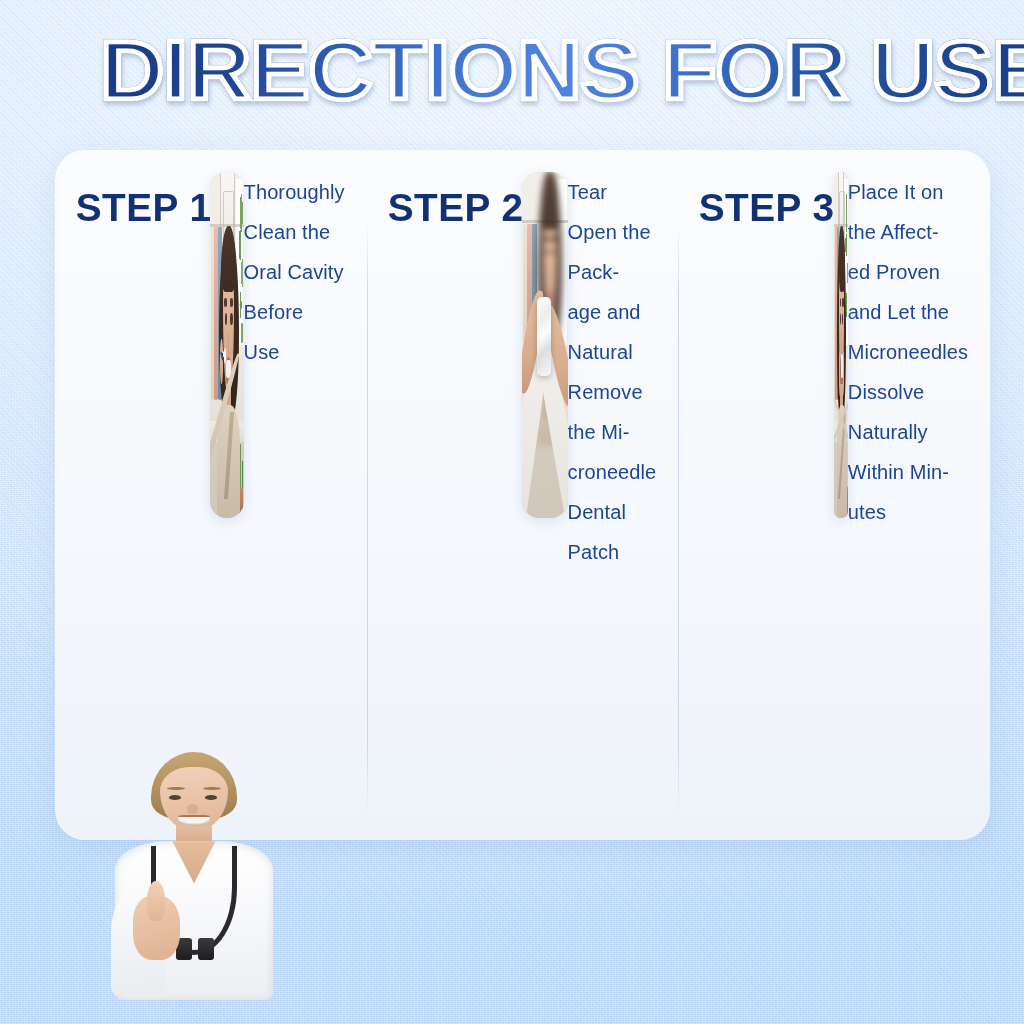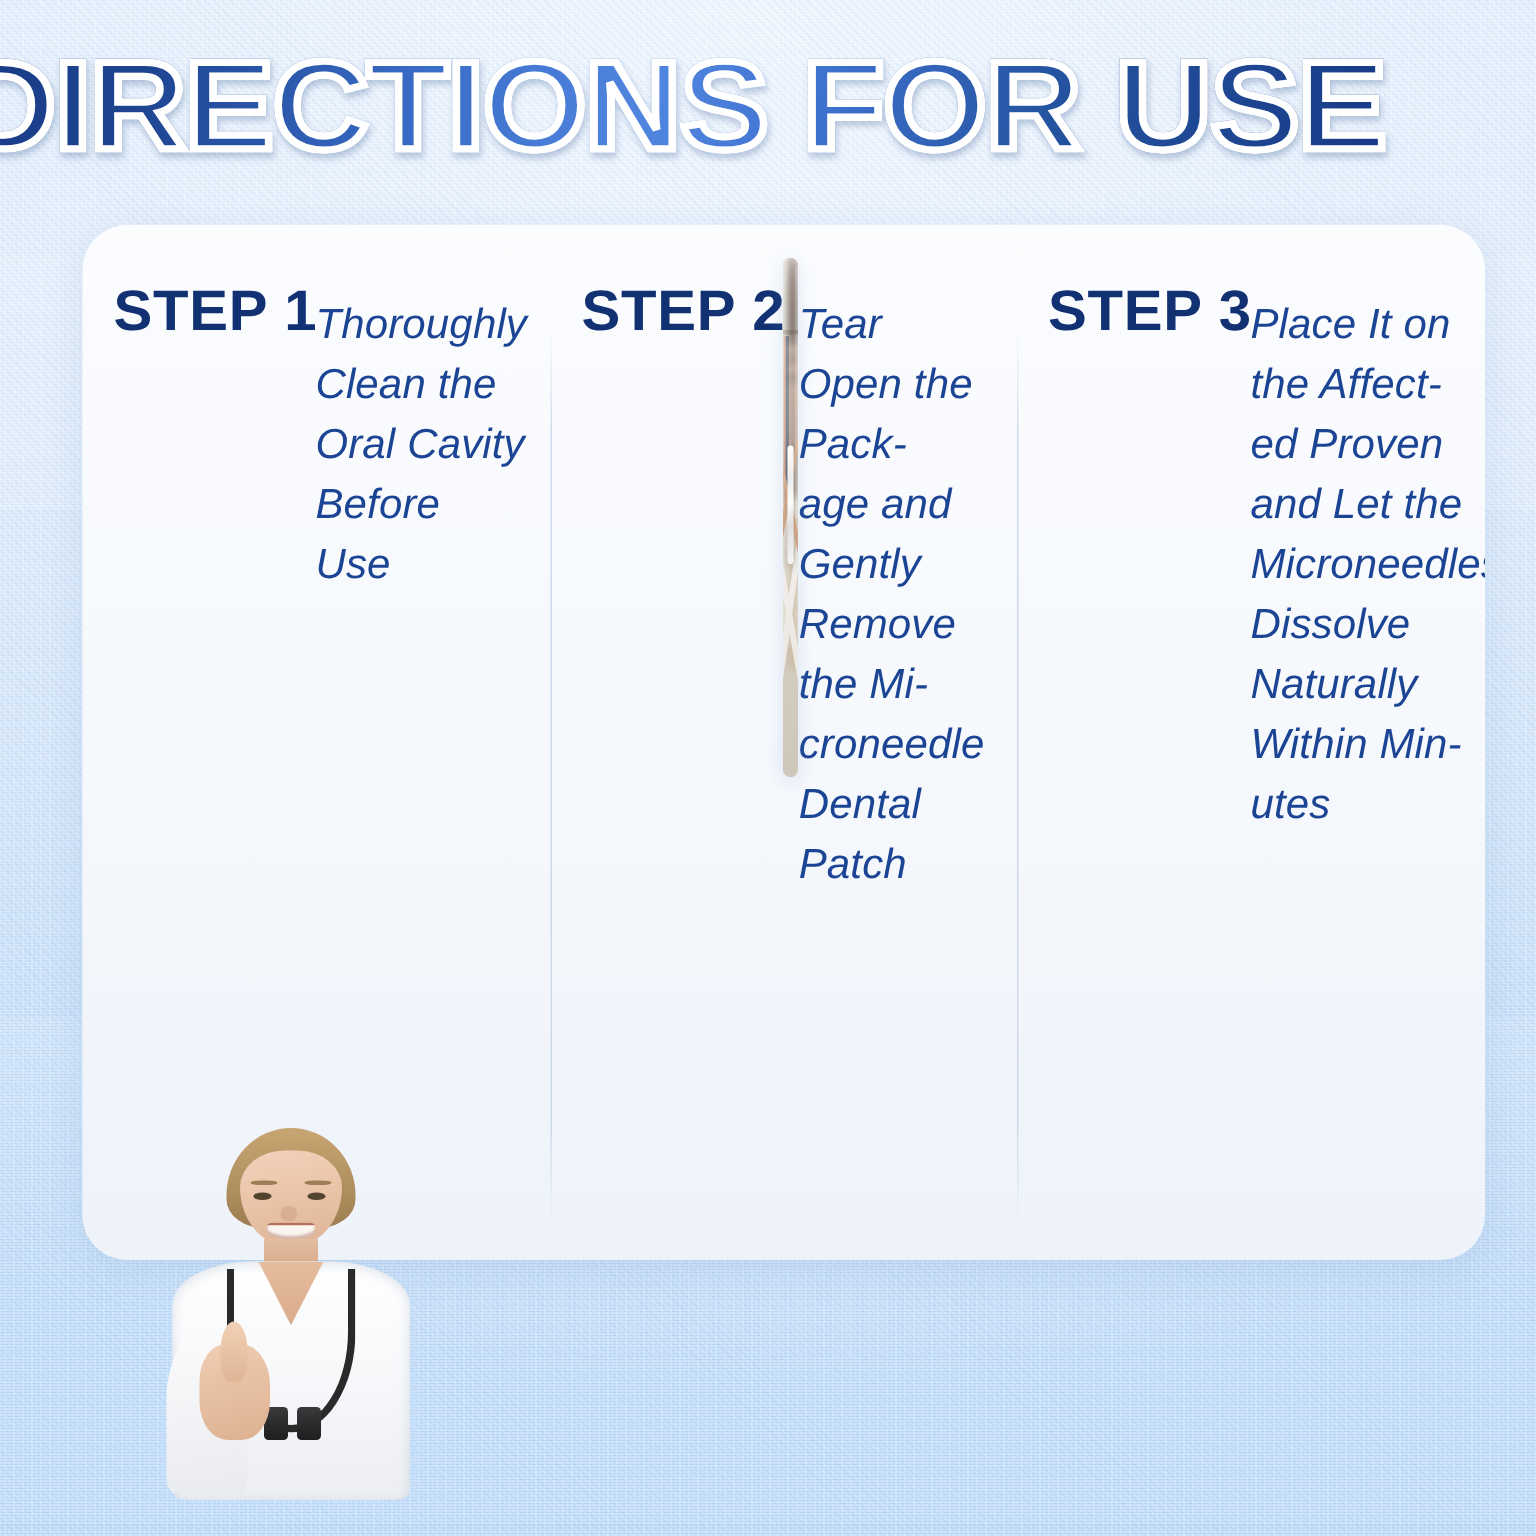--- a/index.html
+++ b/index.html
@@ -24,21 +24,21 @@
     background-image:
       repeating-linear-gradient(0deg,  rgba(255,255,255,.30) 0 1px, rgba(0,0,0,0) 1px 2px),
       repeating-linear-gradient(90deg, rgba(255,255,255,.22) 0 1px, rgba(0,0,0,0) 1px 3px),
       repeating-linear-gradient(45deg, rgba(120,165,220,.13) 0 1px, rgba(0,0,0,0) 1px 4px);
     opacity:.85; pointer-events:none; z-index:0;
   }
 
   
   .title-wrap{
     position:absolute; top:22px; left:0; width:1024px;
-    text-align:left; z-index:3;
+    text-align:right; z-index:3;
   }
   .title{
     display:inline-block;
     font-family:"Liberation Sans", sans-serif;
     font-weight:bold;
     font-size:84px;
     line-height:96px;
     letter-spacing:-1px;
     transform:scaleX(1.06);
     background:linear-gradient(100deg,
@@ -264,28 +264,26 @@
     box-shadow:0 2px 6px rgba(0,0,0,.25);
   }
   .sachet::after{
     content:""; position:absolute; left:14%; top:10%; width:10%; height:80%;
     background:linear-gradient(180deg,rgba(255,255,255,.9),rgba(205,205,205,.5));
   }
   .blur-person{ filter:blur(3px); opacity:.92; }
 
   
   .caption{
-    margin-top:24px;
-    font-size:28px;
+    font-size:20px;
     line-height:40px;
     color:#1b4594;
     font-weight:normal;
     letter-spacing:.1px;
     white-space:pre-line;
-    font-style:italic;
   }
 
   
   .banner{
     position:absolute;
     left:52px; top:885px; width:958px; height:115px;
     border-radius:24px;
     background:linear-gradient(95deg,
        #143a8c 0%, #1846a3 16%, #2157bb 38%, #2f6bd4 62%, #3d7ce2 82%, #4a86e8 100%);
     box-shadow:0 5px 18px rgba(30,70,150,.35);
@@ -461,21 +459,21 @@
 
           <div class="sleeve l"></div>
           <div class="sleeve r"></div>
           <div class="hand-big" style="left:4%;  top:34%; transform:rotate(10deg);"></div>
           <div class="hand-big" style="right:2%; top:38%; transform:rotate(-12deg);"></div>
           <div class="sachet"></div>
         </div>
       </div>
 
       <div class="caption">Tear Open the Pack-
-age and Gently
+age and Natural
 Remove the Mi-
 croneedle Dental
 Patch</div>
     </div>
 
     <div class="col">
       <div class="step-head">STEP 3</div>
 
       <div class="photo">
         <div class="scene">

